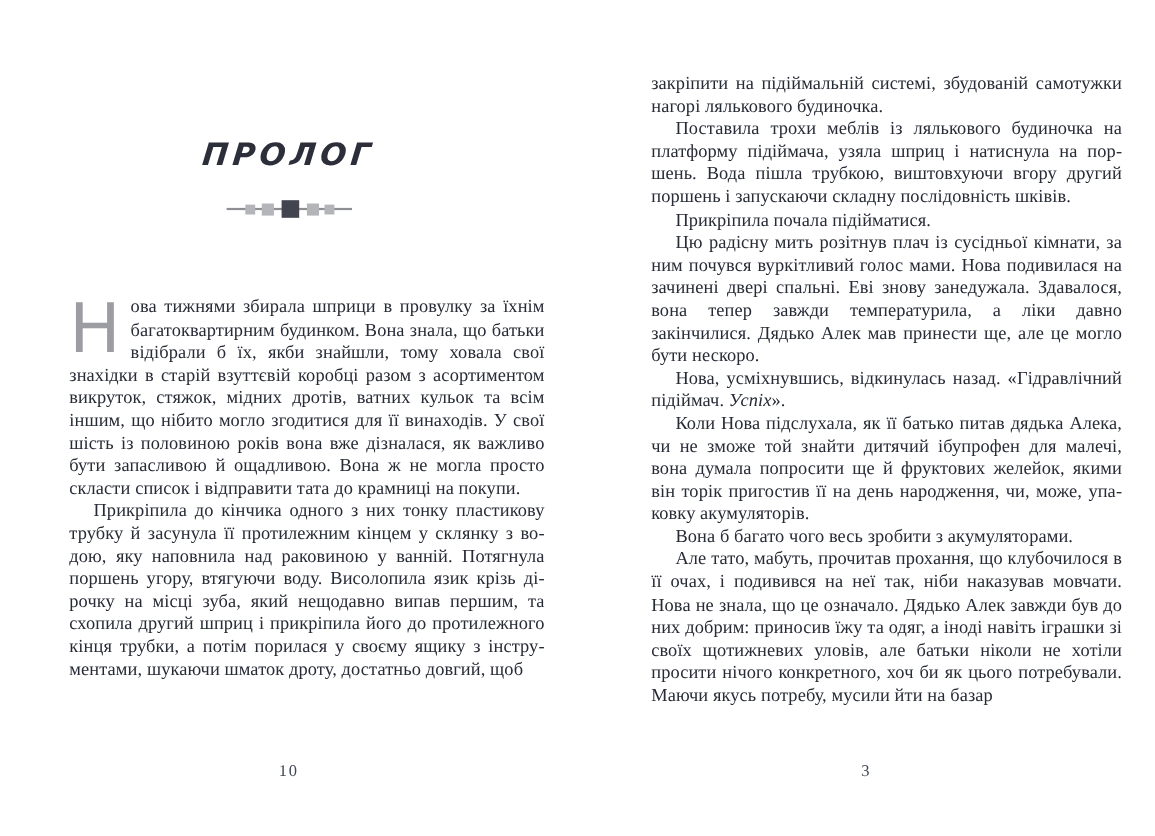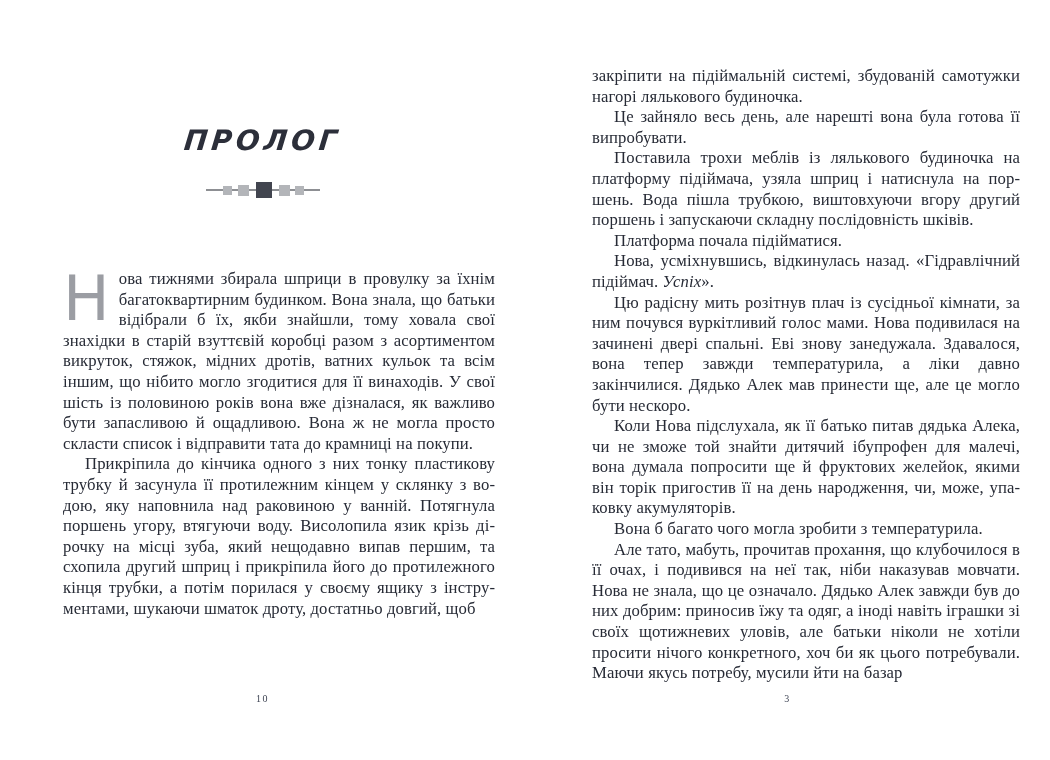--- a/index.html
+++ b/index.html
@@ -91,21 +91,21 @@
     line-height: 54px;
     padding: 3px 9px 0 0;
     color: var(--dropcap);
   }
 
   .folio {
     position: absolute;
     top: 693px; left: 0;
     width: 100%;
     text-align: center;
-    font-size: 10px;
+    font-size: 15px;
     letter-spacing: 1.5px;
     color: var(--folio);
   }
 </style>
 </head>
 <body>
 
 <section class="page left">
   <h1 class="chapter-title">ПРОЛОГ</h1>
 
@@ -122,24 +122,23 @@
       <p><span class="dropcap">Н</span><span>ова тижнями збирала шприци в провулку за їхнім багатоквартирним будинком. Вона знала, що бать­ки відібрали б їх, якби знайшли, тому ховала свої знахідки в старій взуттєвій коробці разом з асортимен­том викруток, стяжок, мідних дротів, ватних кульок та всім іншим, що нібито могло згодитися для її винаходів. У свої шість із половиною років вона вже дізналася, як важливо бути запасливою й ощадливою. Вона ж не мог­ла просто скласти список і відправити тата до крамниці на покупи.</span></p>
       <p class="indent"><span>Прикріпила до кінчика одного з них тонку пластикову трубку й засунула її протилежним кінцем у склянку з во­дою, яку наповнила над раковиною у ванній. Потягнула поршень угору, втягуючи воду. Висолопила язик крізь ді­рочку на місці зуба, який нещодавно випав першим, та схопила другий шприц і прикріпила його до протилежного кінця трубки, а потім порилася у своєму ящику з інстру­ментами, шукаючи шматок дроту, достатньо довгий, щоб</span></p>
     </div>
 
   <div class="folio">10</div>
 </section>
 
 <section class="page right">
   <div class="body-text" id="right-body">
       <p><span>закріпити на підіймальній системі, збудованій самотужки нагорі лялькового будиночка.</span></p>
-      <p class="indent"><span>Це зайняло весь день, але нарешті вона була готова її випробувати.</span></p>
       <p class="indent"><span>Поставила трохи меблів із лялькового будиночка на платформу підіймача, узяла шприц і натиснула на пор­шень. Вода пішла трубкою, виштовхуючи вгору другий поршень і запускаючи складну послідовність шківів.</span></p>
-      <p class="indent"><span>Платформа почала підійматися.</span></p>
+      <p class="indent"><span>Прикріпила почала підійматися.</span></p>
+      <p class="indent"><span>Цю радісну мить розітнув плач із сусідньої кімнати, за ним почувся вуркітливий голос мами. Нова подивила­ся на зачинені двері спальні. Еві знову занедужала. Зда­валося, вона тепер завжди температурила, а ліки давно закінчилися. Дядько Алек мав принести ще, але це могло бути нескоро.</span></p>
       <p class="indent"><span>Нова, усміхнувшись, відкинулась назад. «Гідравлічний підіймач. </span><em>Успіх</em><span>».</span></p>
-      <p class="indent"><span>Цю радісну мить розітнув плач із сусідньої кімнати, за ним почувся вуркітливий голос мами. Нова подивила­ся на зачинені двері спальні. Еві знову занедужала. Зда­валося, вона тепер завжди температурила, а ліки давно закінчилися. Дядько Алек мав принести ще, але це могло бути нескоро.</span></p>
       <p class="indent"><span>Коли Нова підслухала, як її батько питав дядька Алека, чи не зможе той знайти дитячий ібупрофен для малечі, вона думала попросити ще й фруктових желейок, якими він торік пригостив її на день народження, чи, може, упа­ковку акумуляторів.</span></p>
-      <p class="indent"><span>Вона б багато чого могла зробити з температурила.</span></p>
+      <p class="indent"><span>Вона б багато чого весь зробити з акумуляторами.</span></p>
       <p class="indent"><span>Але тато, мабуть, прочитав прохання, що клубочилося в її очах, і подивився на неї так, ніби наказував мовча­ти. Нова не знала, що це означало. Дядько Алек завжди був до них добрим: приносив їжу та одяг, а іноді навіть іграшки зі своїх щотижневих уловів, але батьки ніколи не хотіли просити нічого конкретного, хоч би як цього потребували. Маючи якусь потребу, мусили йти на базар</span></p>
     </div>
 
   <div class="folio">3</div>
 </section>
 
 </body></html>

